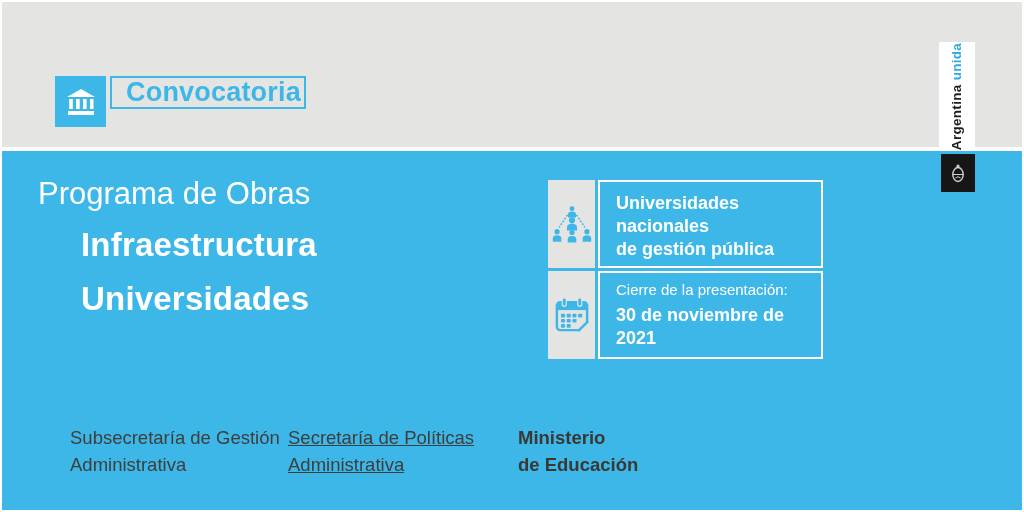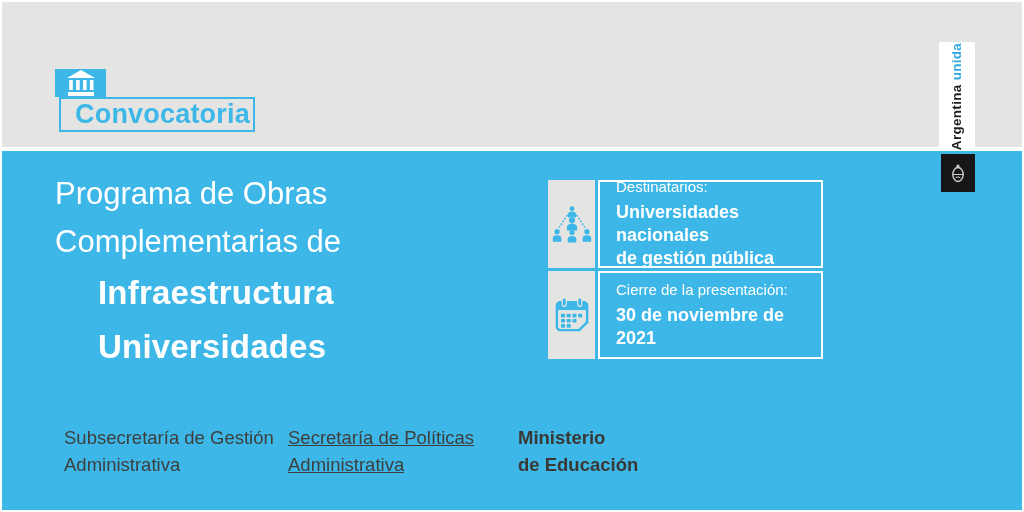--- a/index.html
+++ b/index.html
@@ -4,56 +4,56 @@
 <style>
   html,body { margin:0; padding:0; background:#fff; }
   .banner {
     position:relative; width:1024px; height:512px; background:#ffffff;
     font-family:"Liberation Sans", sans-serif; overflow:hidden;
   }
   .gray-band { position:absolute; left:2px; top:2px; right:2px; height:145px; background:#E4E5E3; }
   .blue-area { position:absolute; left:2px; top:151px; right:2px; bottom:2px; background:#3DB7E8; }
 
   
-  .badge { position:absolute; left:55px; top:69px; height:33px; display:flex;flex-direction:column; }
+  .badge { position:absolute; left:55px; top:76px; height:33px; display:flex; }
   .badge-icon-box { width:51px; height:51px; background:#3DB7E8; display:flex; align-items:center; justify-content:center; }
   .badge-label-box { width:196px; margin-left:4px; border:2px solid #3DB7E8; box-sizing:border-box;
     display:flex; align-items:center; padding-left:14px; }
   .badge-label { color:#3DB7E8; font-size:27px; font-weight:bold; letter-spacing:0.2px; }
 
   
   .brand-tab { position:absolute; left:939px; top:42px; width:36px; height:109px; background:#ffffff;
     display:flex; align-items:center; justify-content:center; }
   .brand-text { white-space:nowrap; transform:rotate(-90deg); font-size:13.5px; font-weight:bold; letter-spacing:0.3px; }
   .brand-dark { color:#1E1E1C; }
   .brand-accent { color:#2FA9E1; }
   .brand-emblem { position:absolute; left:941px; top:154px; width:34px; height:38px; background:#161616;
     display:flex; align-items:center; justify-content:center; }
 
   
-  .title { position:absolute; left:55px; top:170px; color:#ffffff; }
+  .title { position:absolute; left:38px; top:170px; color:#ffffff; }
   .t-light { font-size:31px; font-weight:400; line-height:48px; }
   .t-bold  { font-size:33px; font-weight:700; line-height:54px; letter-spacing:0.2px;margin-left:43px; }
 
   
   .card { position:absolute; left:548px; width:275px; height:88px; }
   .card-1 { top:180px; }
   .card-2 { top:271px; }
   .card-icon-box { position:absolute; left:0; top:0; width:47px; height:88px; background:#E4E5E3;
     display:flex; align-items:center; justify-content:center; }
   .card-body { position:absolute; left:50px; top:0; right:0; bottom:0; border:2px solid #ffffff;
     box-sizing:border-box; display:flex; flex-direction:column; justify-content:center;
     padding-left:16px; color:#ffffff; }
   .card-label { font-size:15px; line-height:18px; }
   .card-value { font-size:18px; font-weight:bold; line-height:23px; }
   .card-value.first { margin-top:5px; }
 
   
   .footer-col { position:absolute; top:424px; color:#3E3E3C; font-size:18.5px; line-height:27px; }
-  .footer-col.c1 { left:64px; }
+  .footer-col.c1 { left:70px; }
   .footer-col.c2 { left:288px;text-decoration:underline; }
   .footer-col.c3 { left:518px; font-weight:bold; color:#3A3834; }
 </style>
 </head>
 <body>
 
 <div class="banner">
 
   <div class="gray-band"></div>
   <div class="blue-area"></div>
@@ -83,21 +83,20 @@
     <svg width="16" height="20" viewBox="0 0 16 20" aria-hidden="true">
       <circle cx="8" cy="3" r="1.6" fill="#cfcfcf"></circle>
       <ellipse cx="8" cy="11.5" rx="5.2" ry="7" fill="none" stroke="#cfcfcf" stroke-width="1.4"></ellipse>
       <path d="M2.8 11.5 H13.2" stroke="#cfcfcf" stroke-width="1" fill="none"></path>
       <path d="M5.5 14.8 Q8 12.8 10.5 14.8" stroke="#cfcfcf" stroke-width="1" fill="none"></path>
     </svg>
   </div>
 
   <div class="title">
     <div class="t-light">Programa de Obras</div>
-    <div class="t-light">Complementarias de</div>
     <div class="t-bold">Infraestructura</div>
     <div class="t-bold">Universidades</div>
   </div>
 
   <div class="card card-1">
     <div class="card-icon-box">
       <svg width="42" height="40" viewBox="0 0 52 48" aria-hidden="true">
         <g fill="#3DB7E8">
           <circle cx="26" cy="5" r="3"></circle>
           <path d="M21 16 L21 12.5 Q21 8.6 26 8.6 Q31 8.6 31 12.5 L31 16 Z"></path>
@@ -110,21 +109,20 @@
           <circle cx="44.5" cy="33.5" r="3.2"></circle>
           <path d="M39.2 46 L39.2 42 Q39.2 37.9 44.5 37.9 Q49.8 37.9 49.8 42 L49.8 46 Z"></path>
         </g>
         <g stroke="#3DB7E8" stroke-width="2" stroke-dasharray="0.6 3.6" stroke-linecap="round" fill="none">
           <path d="M20 13.5 L10.5 27.5"></path>
           <path d="M32 13.5 L41.5 27.5"></path>
         </g>
       </svg>
     </div>
     <div class="card-body">
-      <div class="card-label">Destinatarios:</div>
       <div class="card-value first">Universidades nacionales</div>
       <div class="card-value">de gestión pública</div>
     </div>
   </div>
 
   <div class="card card-2">
     <div class="card-icon-box">
       <svg width="36" height="38" viewBox="0 0 44 46" aria-hidden="true">
         <rect x="3.5" y="7.5" width="37" height="34" rx="4" fill="none" stroke="#3DB7E8" stroke-width="3"></rect>
         <rect x="3.5" y="7.5" width="37" height="9" rx="4" fill="#3DB7E8"></rect>

